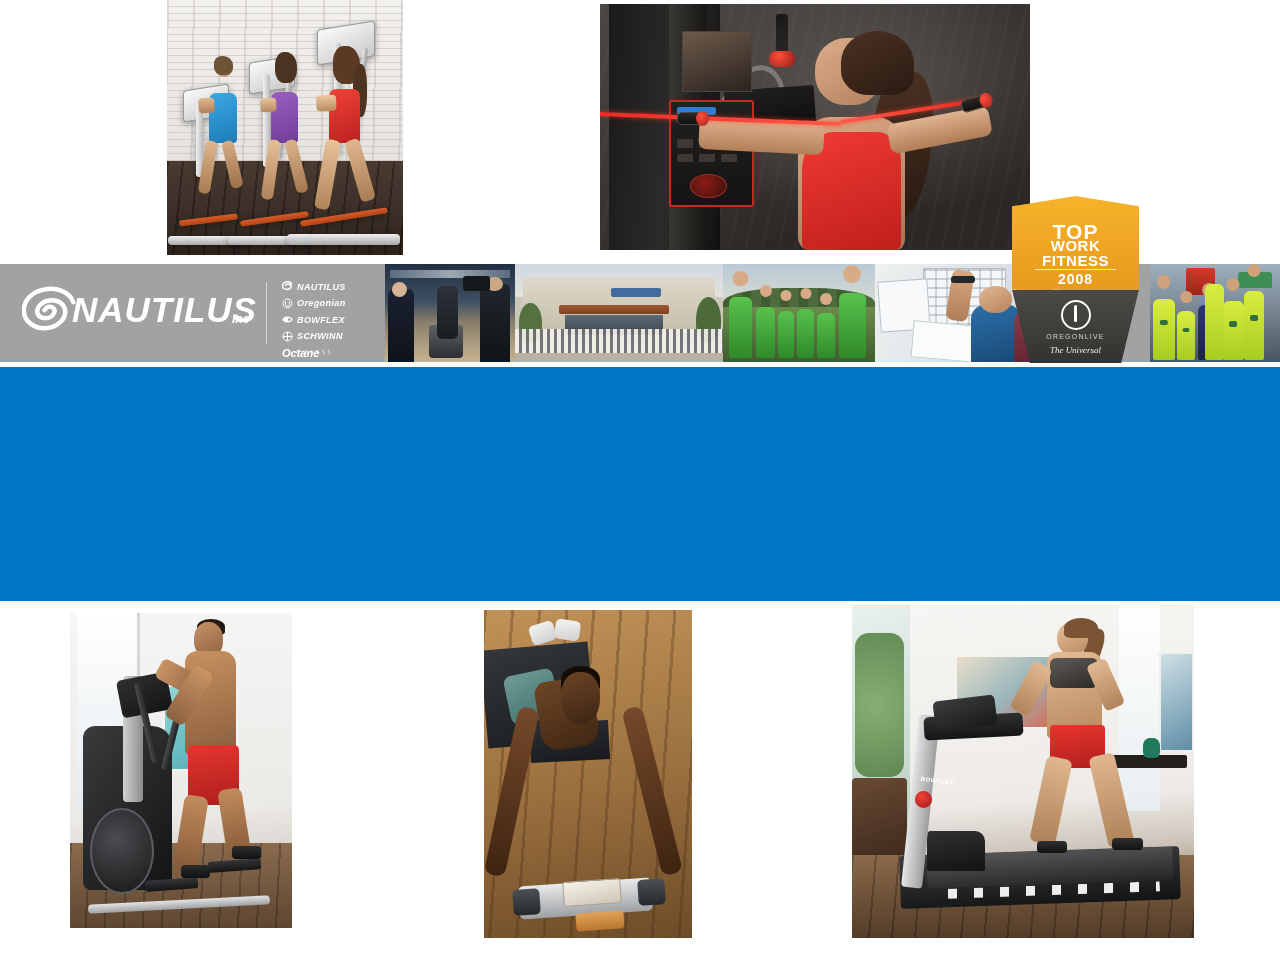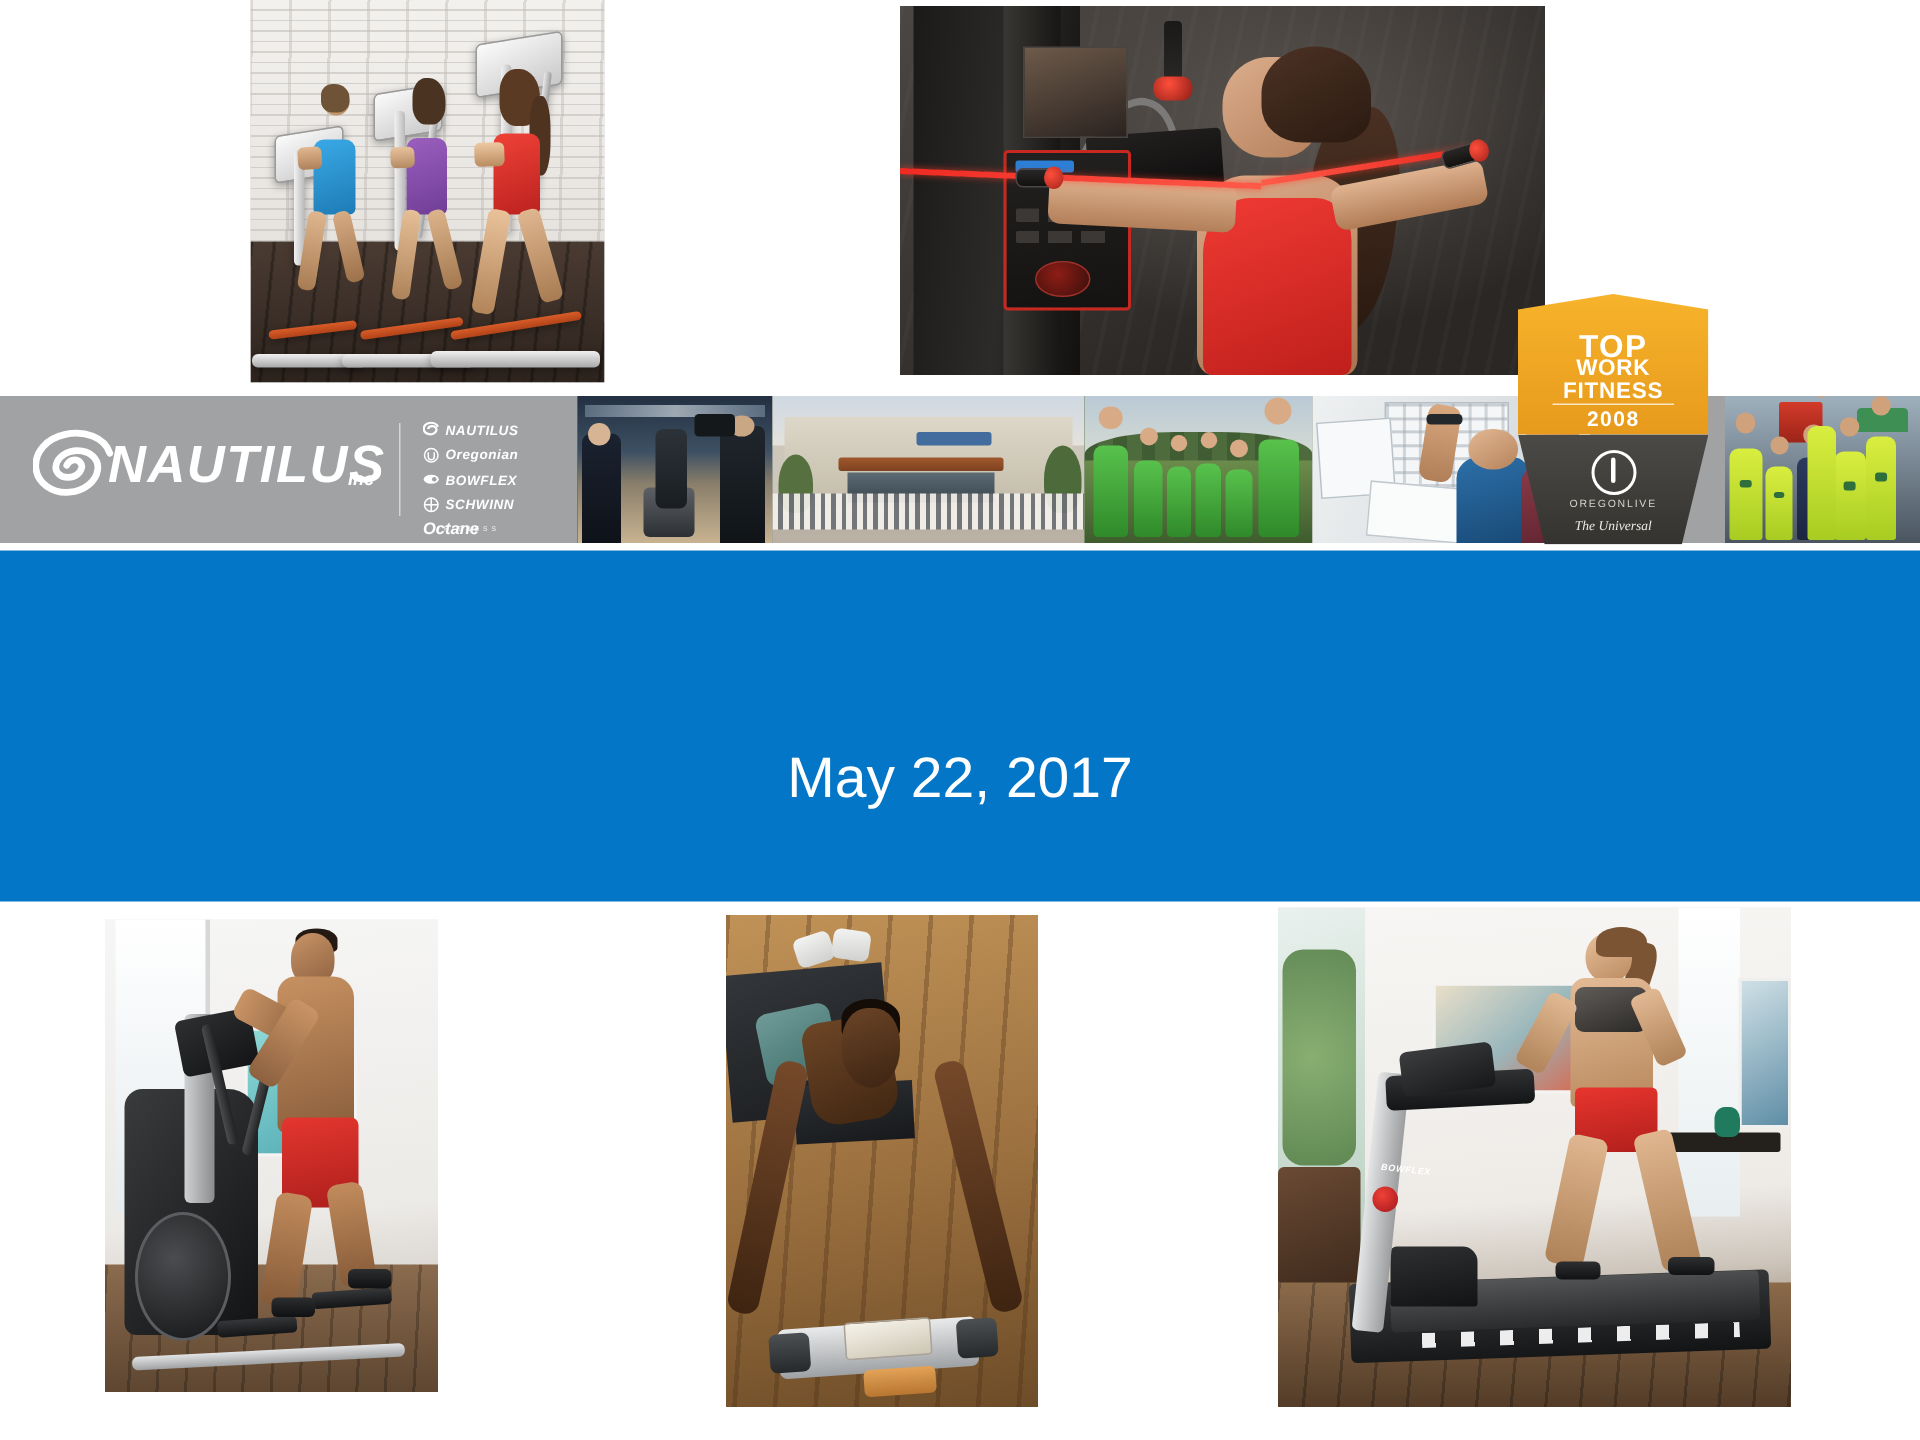--- a/index.html
+++ b/index.html
@@ -1129,21 +1129,20 @@
     <div class="aw-work">WORK</div>
     <div class="aw-places">FITNESS</div>
     <div class="aw-rule"></div>
     <div class="aw-year">2008</div>
     <div class="aw-mark"></div>
     <div class="aw-oregonlive">OREGONLIVE</div>
     <div class="aw-oregonian">The Universal</div>
   </div>
 
   <div id="title-band">
-    <div id="slide-subtitle">May 22, 2017</div>
   </div>
 
   <div class="photo" id="photo-max-trainer">
     <div class="scene">
       <div class="room"></div>
       <div class="window"></div>
       <div class="art"></div>
       <div class="floor"></div>
 
       <div class="mt-body"></div>

